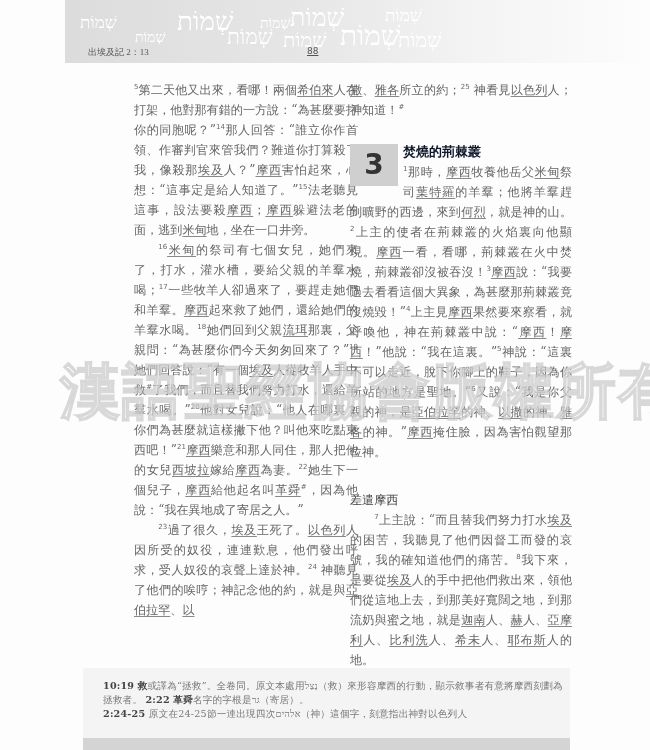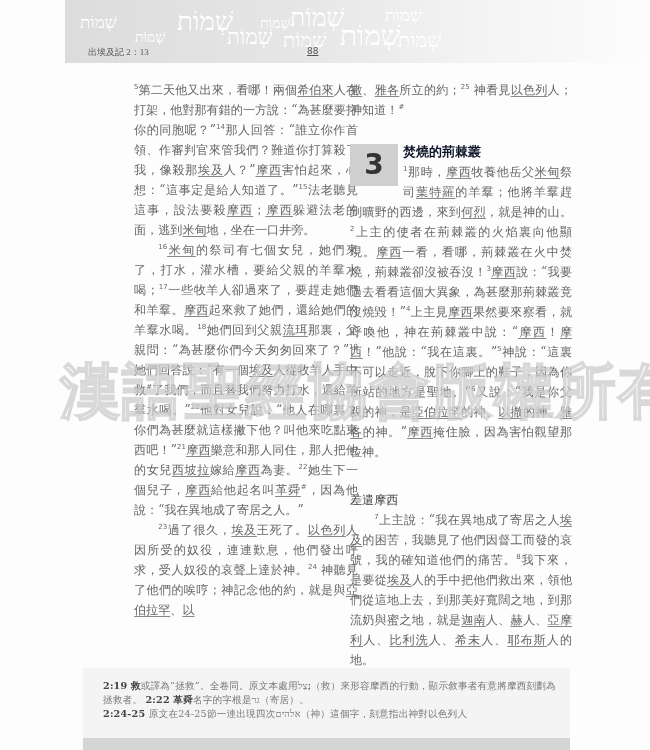--- a/index.html
+++ b/index.html
@@ -91,21 +91,21 @@
   </div>
 
 <div class="col col-right">
   <p id="rcont"><u>撒</u><span>、</span><u>雅各</u><span>所立的約；</span><sup>25</sup><span> 神看見</span><u>以色列</u><span>人；神知道！</span><sup>#</sup></p>
   <div class="chapter-block">
     <div class="chapter-num">3</div>
     <div class="section-title">焚燒的荊棘叢</div>
     <p id="rchap"><sup>1</sup><span>那時，</span><u>摩西</u><span>牧養他岳父</span><u>米甸</u><span>祭司</span><u>葉特羅</u><span>的羊羣；他將羊羣趕到曠野的西邊，來到</span><u>何烈</u><span>，就是神的山。</span><sup>2</sup><span>上主的使者在荊棘叢的火焰裏向他顯現。</span><u>摩西</u><span>一看，看哪，荊棘叢在火中焚燒，荊棘叢卻沒被吞沒！</span><sup>3</sup><u>摩西</u><span>說：“我要過去看看這個大異象，為甚麼那荊棘叢竟沒燒毀！”</span><sup>4</sup><span>上主見</span><u>摩西</u><span>果然要來察看，就呼喚他，神在荊棘叢中說：“</span><u>摩西</u><span>！</span><u>摩西</u><span>！”他說：“我在這裏。”</span><sup>5</sup><span>神說：“這裏不可以走近，脫下你腳上的鞋子，因為你所站的地方是聖地。”</span><sup>6</sup><span>又說：“我是你父親的神，是</span><u>亞伯拉罕</u><span>的神、</span><u>以撒</u><span>的神、</span><u>雅各</u><span>的神。”</span><u>摩西</u><span>掩住臉，因為害怕觀望那位神。</span></p>
   </div>
   <p class="subhead">差遣摩西</p>
-  <p class="indent" id="rsub"><sup>7</sup><span>上主說：“我在異地成了寄居之人</span><u>埃及</u><span>的困苦，我聽見了他們因督工而發的哀號，我的確知道他們的痛苦。</span><sup>8</sup><span>我下來，是要從</span><u>埃及</u><span>人的手中把他們救出來，領他們從這地上去，到那美好寬闊之地，到那流奶與蜜之地，就是</span><u>迦南</u><span>人、</span><u>赫</u><span>人、</span><u>亞摩利</u><span>人、</span><u>比利洗</u><span>人、</span><u>希未</u><span>人、</span><u>耶布斯</u><span>人的地。</span></p>
+  <p class="indent" id="rsub"><sup>7</sup><span>上主說：“而且替我們努力打水</span><u>埃及</u><span>的困苦，我聽見了他們因督工而發的哀號，我的確知道他們的痛苦。</span><sup>8</sup><span>我下來，是要從</span><u>埃及</u><span>人的手中把他們救出來，領他們從這地上去，到那美好寬闊之地，到那流奶與蜜之地，就是</span><u>迦南</u><span>人、</span><u>赫</u><span>人、</span><u>亞摩利</u><span>人、</span><u>比利洗</u><span>人、</span><u>希未</u><span>人、</span><u>耶布斯</u><span>人的地。</span></p>
 </div>
 
 <div class="watermark">漢語聖經協會版權所有</div>
 
 <div class="footnotes">
-  <div class="footnotes-inner" id="fn"><span><b>2:19 救</b><span>或譯為“拯救”。全卷同。原文本處用נָצַל（救）來形容摩西的行動，顯示敘事者有意將摩西刻劃為拯救者。</span></span> <span><b>2:22 革舜</b><span>名字的字根是גר（寄居）。</span></span><br><span><b>2:24-25 </b><span>原文在24-25節一連出現四次אלהים（神）這個字，刻意指出神對以色列人</span></span></div>
+  <div class="footnotes-inner" id="fn"><span><b>10:19 救</b><span>或譯為“拯救”。全卷同。原文本處用נָצַל（救）來形容摩西的行動，顯示敘事者有意將摩西刻劃為拯救者。</span></span> <span><b>2:22 革舜</b><span>名字的字根是גר（寄居）。</span></span><br><span><b>2:24-25 </b><span>原文在24-25節一連出現四次אלהים（神）這個字，刻意指出神對以色列人</span></span></div>
 </div>
 <div class="bottom-bar"></div>
 
 </body></html>

